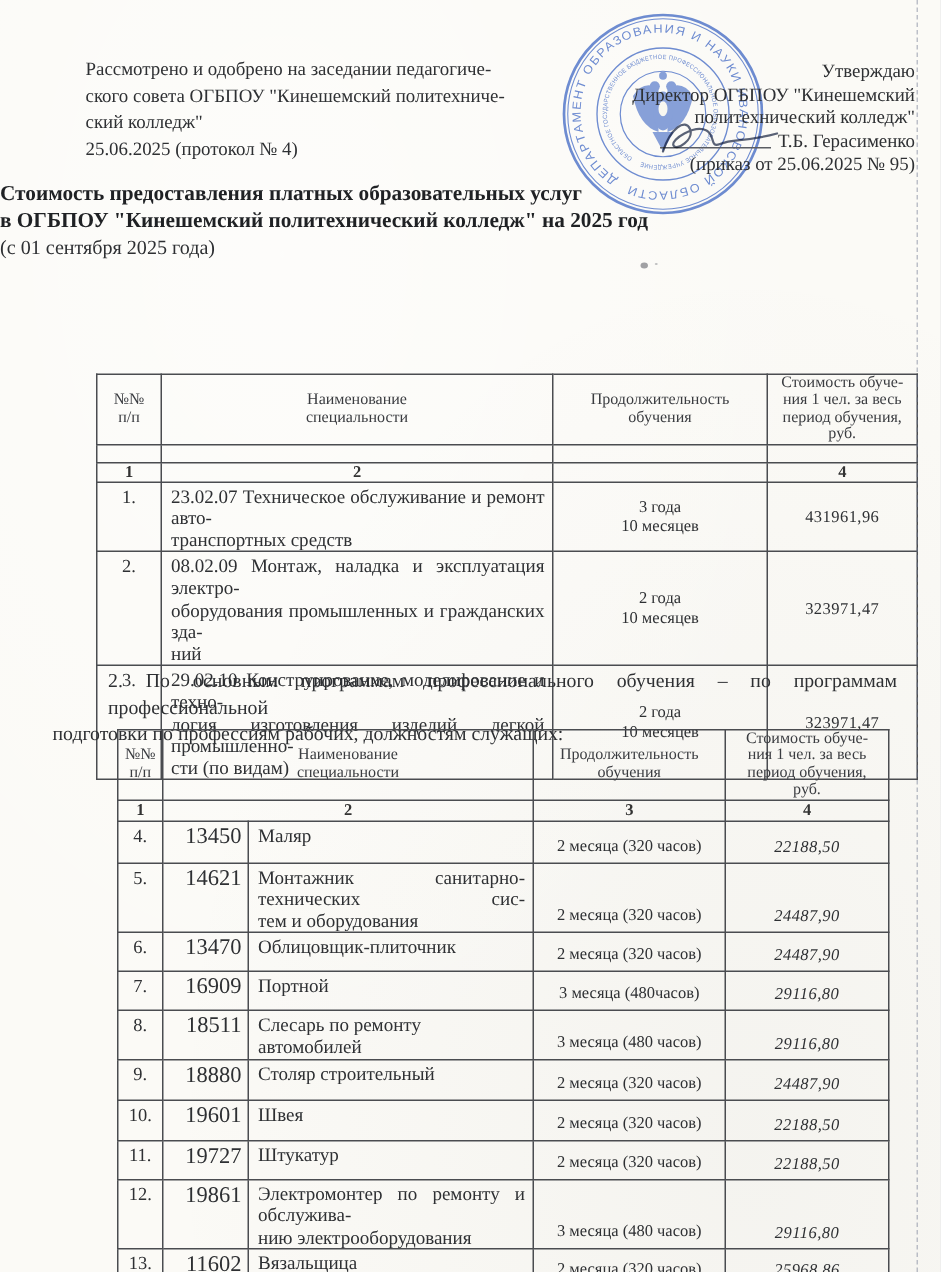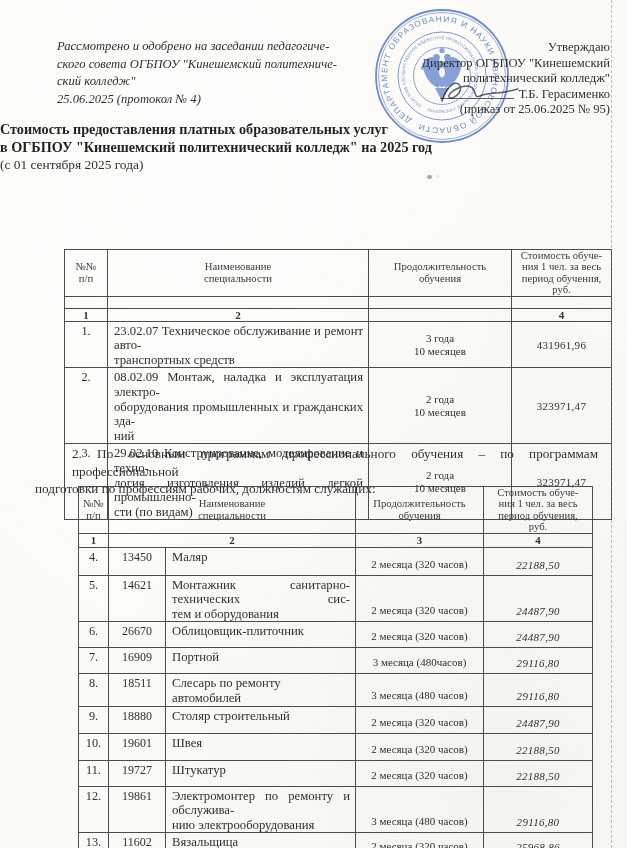--- a/index.html
+++ b/index.html
@@ -7,21 +7,21 @@
     position:relative; width:627px; height:848px; margin:0 auto;
     background:#fbfaf6;
     background-image: radial-gradient(ellipse at 30% 20%, rgba(255,255,255,.5), rgba(0,0,0,0) 60%),
                       radial-gradient(ellipse at 80% 90%, rgba(120,120,110,.05), rgba(0,0,0,0) 55%);
     font-family:"Liberation Serif","DejaVu Serif",serif;
     color:#2e3033; overflow:hidden;
   }
   .abs { position:absolute; }
 
   
-  .left-block { left:57px; top:38px; width:310px; font-size:12.6px; line-height:17.6px;font-style:italic; }
+  .left-block { left:57px; top:38px; width:310px; font-size:12.6px; line-height:17.6px; }
   .right-block { right:17px; top:40px; width:250px; text-align:right; font-size:12.6px; line-height:15.6px; }
   .sig-row { display:flex; justify-content:flex-end; align-items:flex-end; gap:5px; height:15.6px; }
   .sig-line { width:74px; height:0; border-bottom:1.2px solid #5a5d63; margin-bottom:3px; }
 
   
   .title-block { left:0; top:121px; width:572px; }
   .title-block .b { font-weight:bold; font-size:14.2px; line-height:17.6px; color:#1f2124; }
   .title-block .r { font-size:13.4px; line-height:17px; }
 
   
@@ -32,21 +32,21 @@
 
   
   table { border-collapse:collapse; position:absolute; table-layout:fixed; border:1.4px solid #45474b; }
   td { border:1px solid #4a4c50; padding:0 4px; overflow:hidden; vertical-align:top; }
   .t1 { left:64px; top:249px; width:547px; }
   .t2 { left:78px; top:486px; width:514px; }
   td.hdr { font-size:10.7px; line-height:11.4px; text-align:center; vertical-align:middle;
            white-space:pre-line; color:#3a3c40; }
   td.numcell { text-align:center; font-size:11px; font-weight:bold; line-height:12px; vertical-align:middle; color:#333; }
   td.no   { text-align:center; font-size:12.3px; padding-top:2px; }
-  td.code { text-align:center; font-size:12px; padding-top:2px; }
+  td.code { text-align:right; font-size:15px; padding-top:2px; }
   td.name { font-size:12.7px; line-height:14.6px; padding:2px 5px 0 6px; }
   td.name .jl { text-align:justify; text-align-last:justify; }
   td.dur  { font-size:11px; line-height:13px; text-align:center; vertical-align:bottom;
             padding-bottom:4px; white-space:pre-line; }
   td.price{ font-size:11px; text-align:center; vertical-align:bottom; padding-bottom:4px; letter-spacing:.3px; }
   .t1 td.dur, .t1 td.price { vertical-align:middle; padding-bottom:0; }
   .t2 td.price { font-style:italic; }
   tr.h45{height:45px} tr.h46{height:46px} tr.h12{height:12px} tr.h13{height:13px} tr.h14{height:14px}
   tr.h34{height:34px} tr.h43{height:43px} tr.h41{height:41px}
   tr.h28{height:28px} tr.h32{height:32px} tr.h26{height:26px} tr.h27{height:27px}
@@ -239,21 +239,21 @@
       <td class="code">14621</td>
       <td class="name">
         <div class="jl">Монтажник санитарно-технических сис-</div>
         <div>тем и оборудования</div>
       </td>
       <td class="dur">2 месяца (320 часов)</td>
       <td class="price">24487,90</td>
     </tr>
     <tr class="h26">
       <td class="no">6.</td>
-      <td class="code">26670</td>
+      <td class="code">13470</td>
       <td class="name">
             <div>Облицовщик-плиточник</div>
           </td>
       <td class="dur">2 месяца (320 часов)</td>
       <td class="price">24487,90</td>
     </tr>
     <tr class="h26">
       <td class="no">7.</td>
       <td class="code">16909</td>
       <td class="name">

